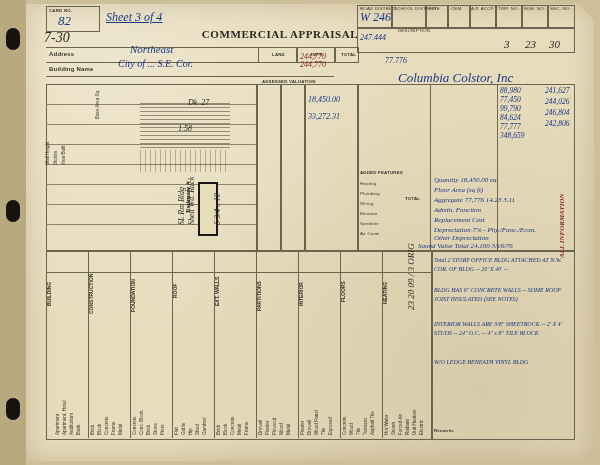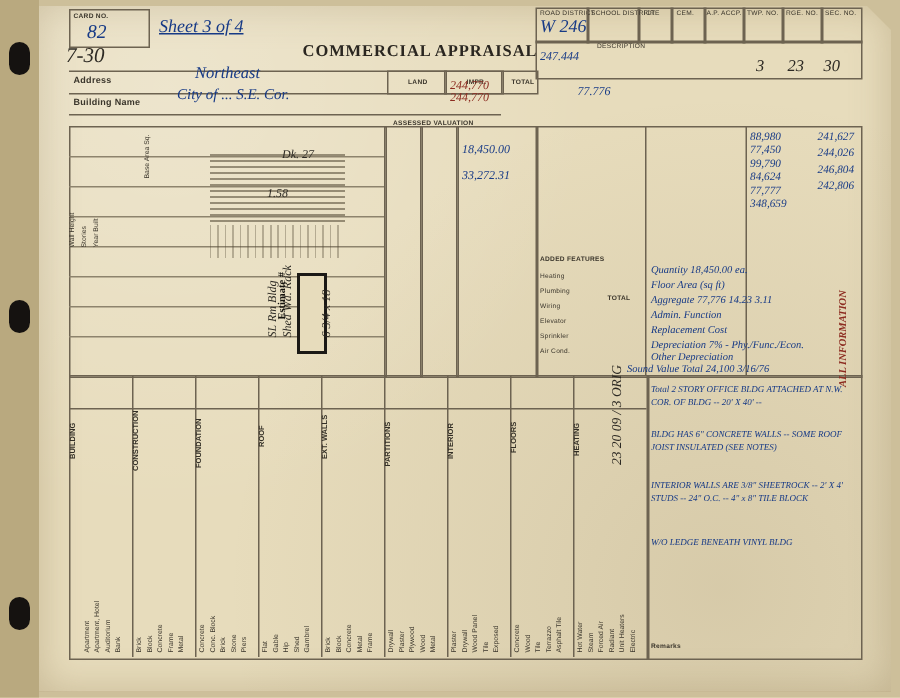--- a/index.html
+++ b/index.html
@@ -155,20 +155,21 @@
   <div class="hw ink" style="left:118px;top:58px;font-size:10px;">City of ...  S.E. Cor.</div>
 
   <div class="box" style="left:258px;top:47px;width:38px;height:14px;"></div>
   <div class="box" style="left:296px;top:47px;width:38px;height:14px;"></div>
   <div class="box" style="left:334px;top:47px;width:23px;height:14px;"></div>
   <div class="lbl b" style="left:272px;top:52px;">LAND</div>
   <div class="lbl b" style="left:311px;top:52px;">IMPR.</div>
   <div class="lbl b" style="left:341px;top:52px;">TOTAL</div>
   <div class="lbl b" style="left:262px;top:79px;">ASSESSED VALUATION</div>
 
+  <div class="hw ink" style="left:398px;top:70px;font-size:13px;">Columbia Colstor, Inc</div>
 
   <div class="hw red" style="left:300px;top:52px;font-size:8px;">244,770</div>
   <div class="hw red" style="left:300px;top:60px;font-size:8px;">244,770</div>
 
   <div class="box" style="left:46px;top:84px;width:210px;height:166px;"></div>
   <div class="smallgrid" style="left:46px;top:84px;width:210px;height:166px;">
     <i style="left:0;top:20px;width:210px;height:1px;background:#8d836d;"></i>
     <i style="left:0;top:40px;width:210px;height:1px;background:#8d836d;"></i>
     <i style="left:0;top:60px;width:210px;height:1px;background:#8d836d;"></i>
     <i style="left:0;top:80px;width:210px;height:1px;background:#8d836d;"></i>

